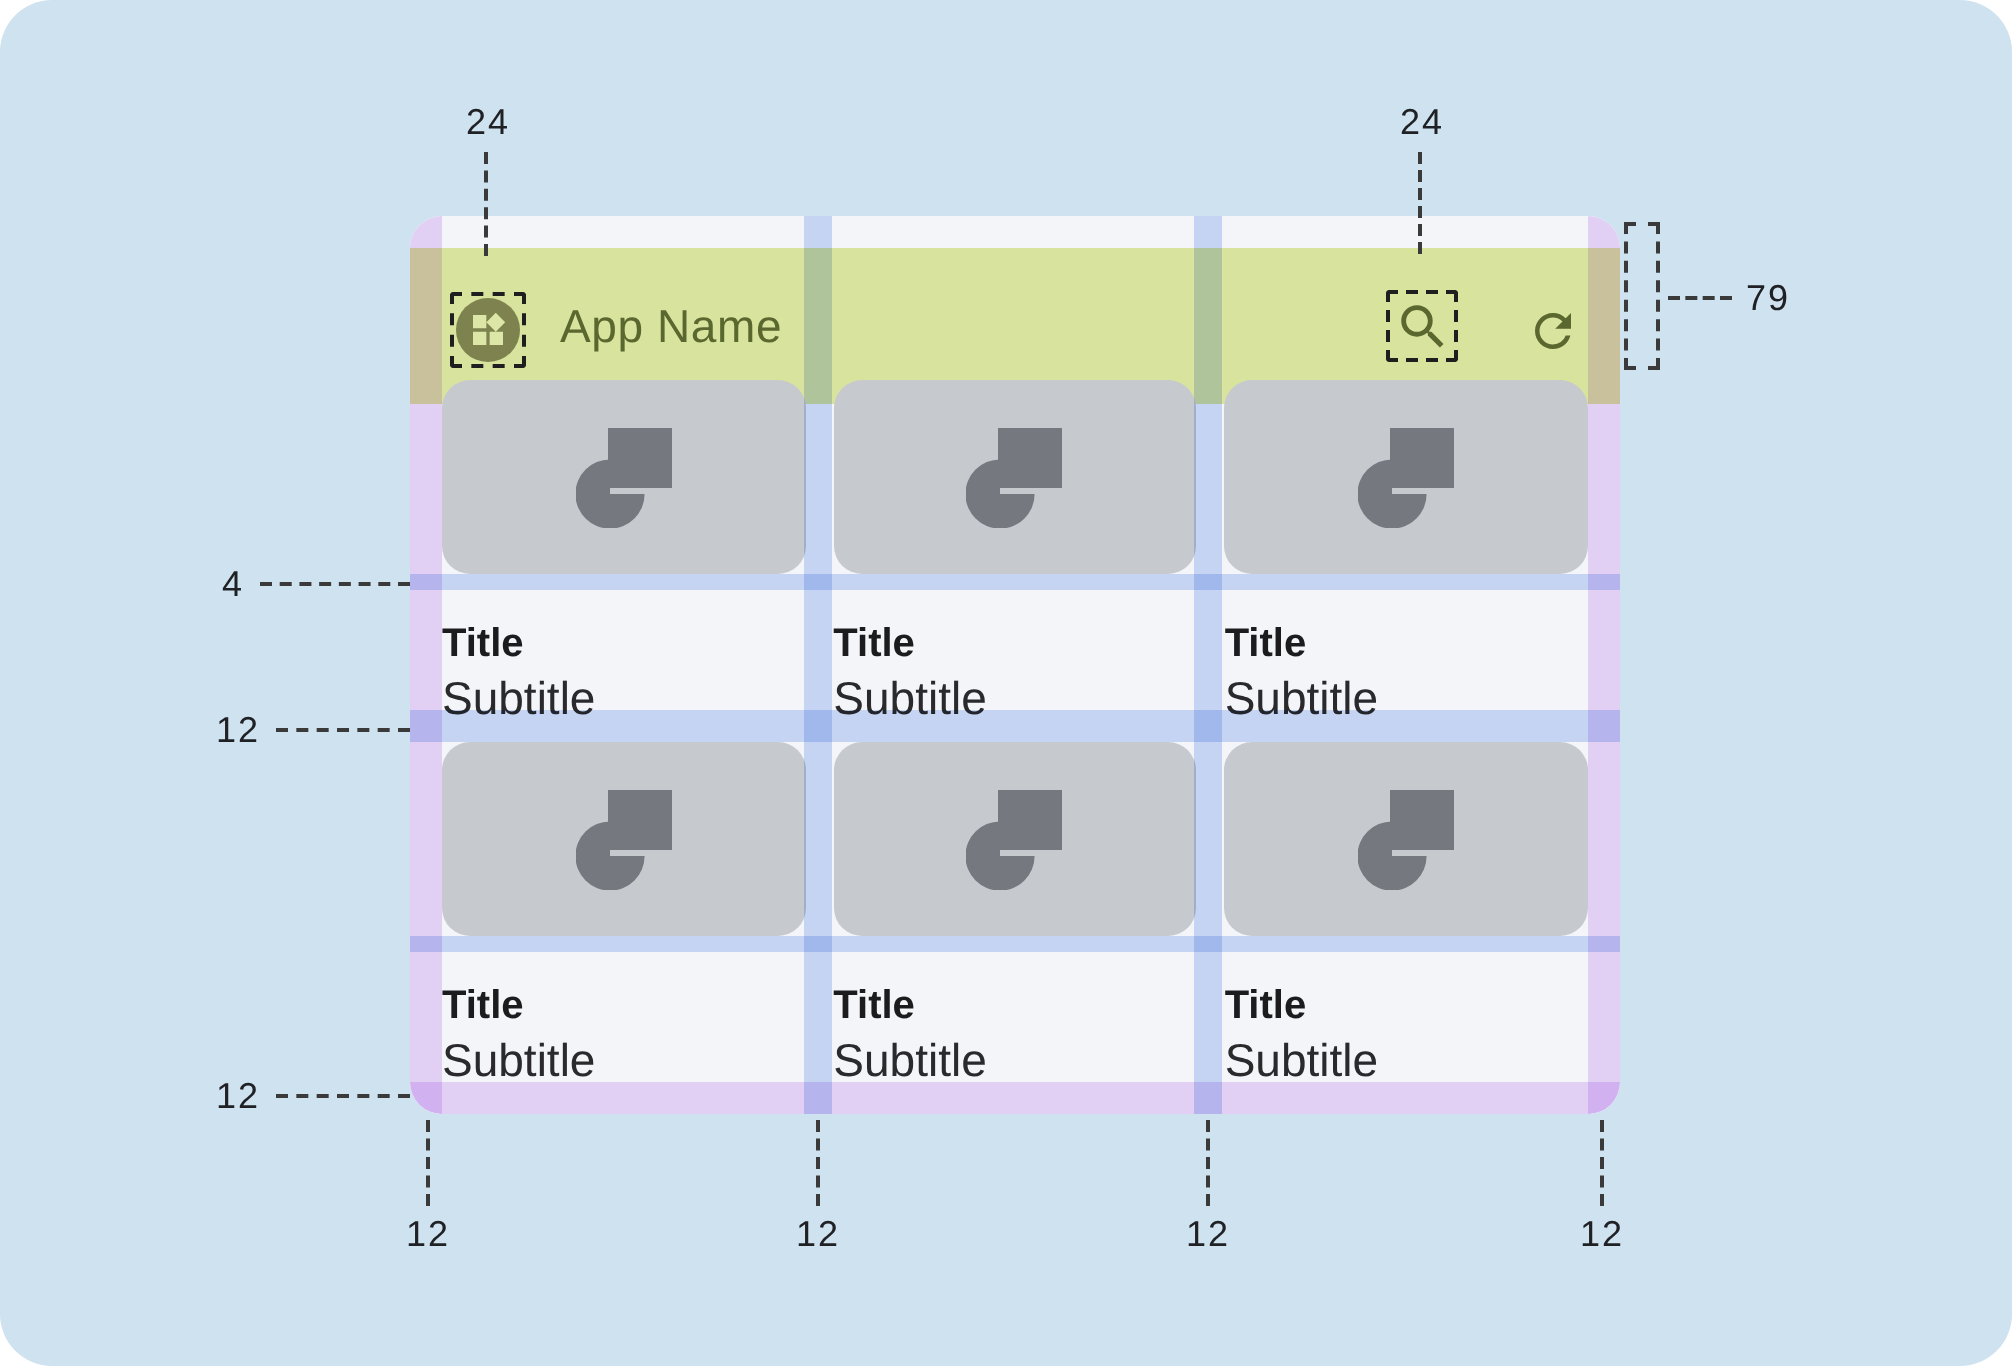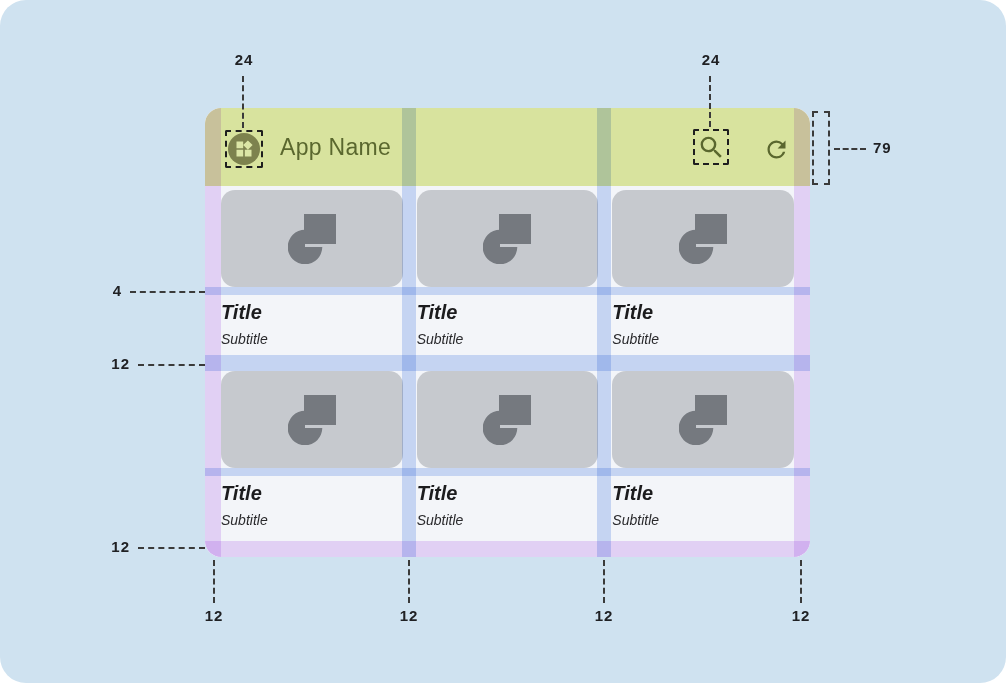--- a/index.html
+++ b/index.html
@@ -8,56 +8,56 @@
     font-family:"Liberation Sans", sans-serif;
     -webkit-font-smoothing:antialiased;
   }
   .page{position:absolute;inset:0;background:var(--page-bg);border-radius:26px;}
 
   
   .mock{
     position:absolute;left:205px;top:108px;width:605px;height:449px;
     border-radius:16px;background:var(--mock-bg);overflow:hidden;isolation:isolate;
   }
-  .appbar{position:absolute;left:0;top:0;width:662px;height:78px;background:var(--appbar-green);}
+  .appbar{position:absolute;left:0;top:16px;width:662px;height:78px;background:var(--appbar-green);}
   .dash-box{position:absolute;border:2px dashed #1f1f1f;border-radius:2px;
     display:flex;align-items:center;justify-content:center;box-sizing:border-box;}
   .logo-box{left:20px;top:22px;width:38px;height:38px;}
   .logo-circle{width:32px;height:32px;border-radius:50%;background:var(--logo-circle);
     display:flex;align-items:center;justify-content:center;}
   .appbar-title{position:absolute;left:75px;top:0;height:78px;display:flex;align-items:center;
     font-size:23px;font-weight:500;color:var(--appbar-content);letter-spacing:.3px;}
   .search-box{left:488px;top:21px;width:36px;height:36px;}
   .refresh-btn{position:absolute;left:556px;top:26px;width:30px;height:30px;
     display:flex;align-items:center;justify-content:center;}
 
   .grid{
     position:absolute;left:16px;top:82px;width:573px;
     display:grid;grid-template-columns:repeat(3,1fr);column-gap:14px;row-gap:16px;
   }
   .card{min-width:0;}
   .thumb{height:97px;border-radius:14px;background:var(--card-gray);
     display:flex;align-items:center;justify-content:center;}
-  .meta{margin-top:8px;height:60px;padding-top:4px;box-sizing:border-box;font-style:italic;}
+  .meta{margin-top:8px;height:60px;padding-top:14px;box-sizing:border-box;}
   .card-title{font-size:20px;font-weight:700;color:var(--title-text);line-height:27px;}
-  .card-subtitle{font-size:14px;font-weight:400;color:var(--subtitle-text);line-height:26px;}
+  .card-subtitle{font-size:23px;font-weight:400;color:var(--subtitle-text);line-height:26px;}
 
   
   .ov{position:absolute;mix-blend-mode:multiply;pointer-events:none;}
   .ov-left  {left:0;top:0;width:16px;height:449px;background:var(--purple-overlay);border-top-left-radius:14px;}
   .ov-right {left:589px;top:0;width:16px;height:449px;background:var(--purple-overlay);border-top-right-radius:14px;}
   .ov-bottom{left:0;top:433px;width:605px;height:16px;background:var(--purple-overlay);}
   .ov-gut1  {left:197px;top:0;width:14px;height:449px;background:var(--blue-overlay);}
   .ov-gut2  {left:392px;top:0;width:14px;height:449px;background:var(--blue-overlay);}
   .ov-band4a{left:0;top:179px;width:605px;height:8px;background:var(--blue-overlay);}
   .ov-band12{left:0;top:247px;width:605px;height:16px;background:var(--blue-overlay);}
   .ov-band4b{left:0;top:360px;width:605px;height:8px;background:var(--blue-overlay);}
 
   
-  .ann{position:absolute;font-size:15px;font-weight:700;color:var(--annotation-text);
+  .ann{position:absolute;font-size:18px;font-weight:400;color:var(--annotation-text);
     letter-spacing:1px;white-space:nowrap;}
   .ann.center{text-align:center;}
   .ann.right{text-align:right;}
   .dash-v{position:absolute;width:0;border-left:2px dashed var(--dash);}
   .dash-h{position:absolute;height:0;border-top:2px dashed var(--dash);}
   .bracket56{position:absolute;left:812px;top:111px;width:14px;height:70px;
     border:2px dashed var(--dash);background:transparent;}
 </style>
 </head>
 <body>

